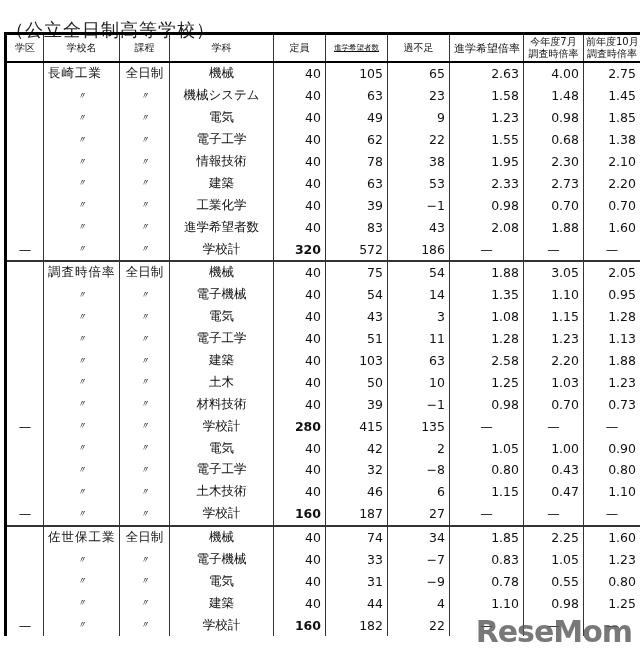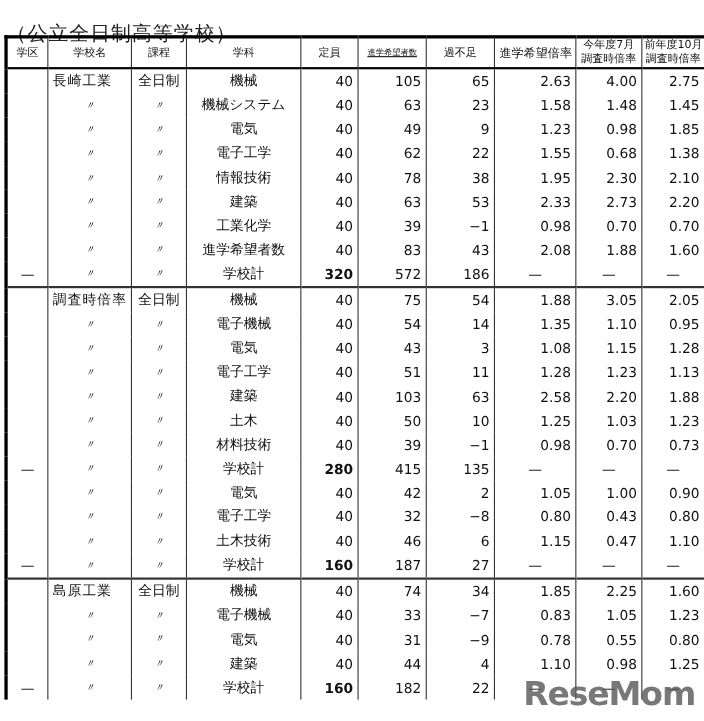--- a/index.html
+++ b/index.html
@@ -340,21 +340,21 @@
         <td class="l">学校計</td>
         <td class="r bold">160</td>
         <td class="r">187</td>
         <td class="r">27</td>
         <td class="dash">—</td>
         <td class="dash">—</td>
         <td class="dash">—</td>
       </tr>
       <tr class="grp-start">
         <td class="dash"></td>
-        <td class="school">島原工業</td>
+        <td class="school">佐世保工業</td>
         <td class="c">全日制</td>
         <td class="l">機械</td>
         <td class="r">40</td>
         <td class="r">74</td>
         <td class="r">34</td>
         <td class="r">1.85</td>
         <td class="r">2.25</td>
         <td class="r">1.60</td>
       </tr>
       <tr>

